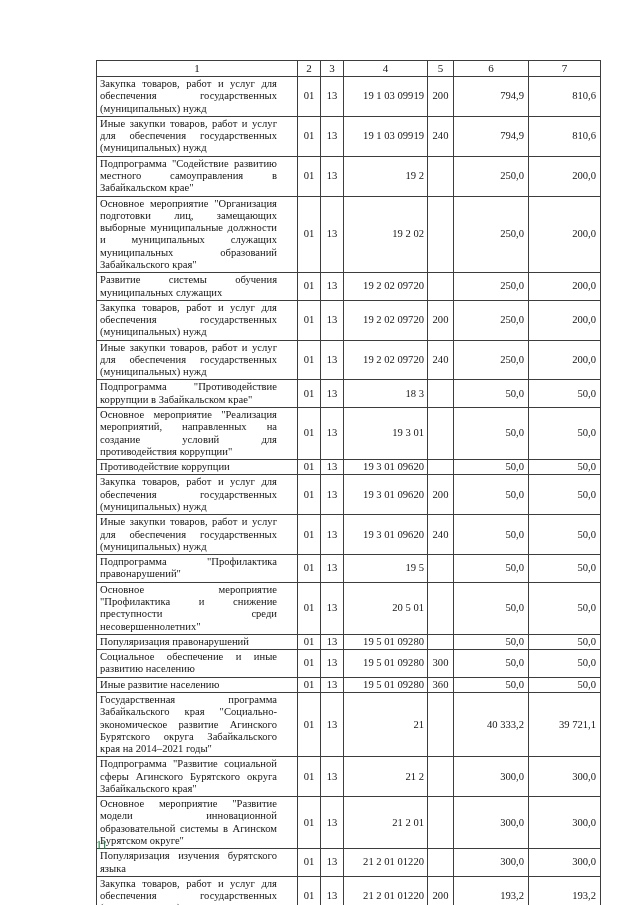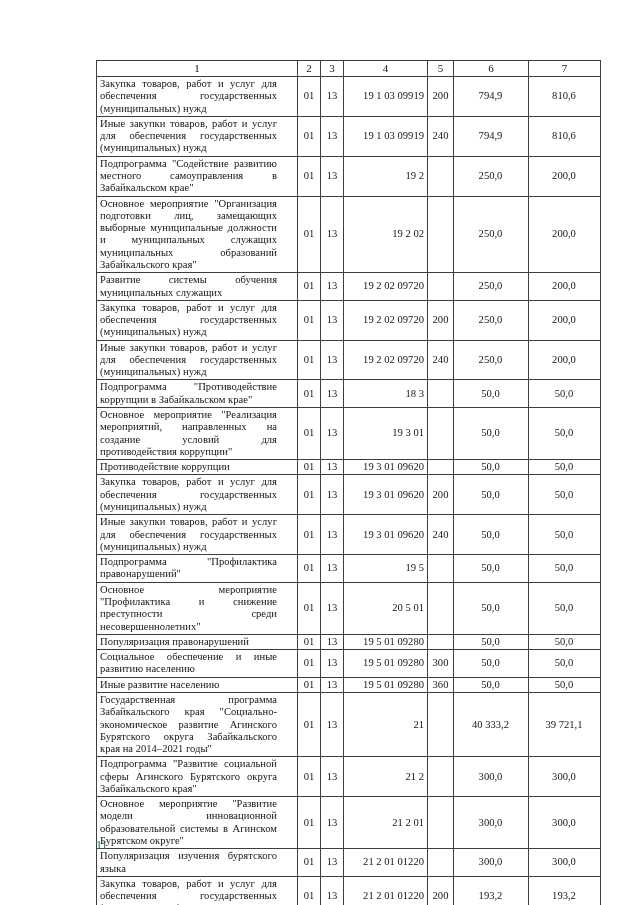--- a/index.html
+++ b/index.html
@@ -47,21 +47,21 @@
   }
   .doc-table td.c2, .doc-table td.c3, .doc-table td.c5 {
     text-align: center;
     padding: 1px 1px;
   }
   .doc-table td.c4 {
     text-align: right;
     padding-left: 4px;
   }
   .doc-table td.c6, .doc-table td.c7 {
-    text-align: center;
+    text-align: right;
     padding-right: 4px;
   }
   .page-number {
     position: absolute;
     left: 96px;
     top: 838px;
     width: 504px;
     text-align: left;
     font-size: 12px;
     color: #15803d;

